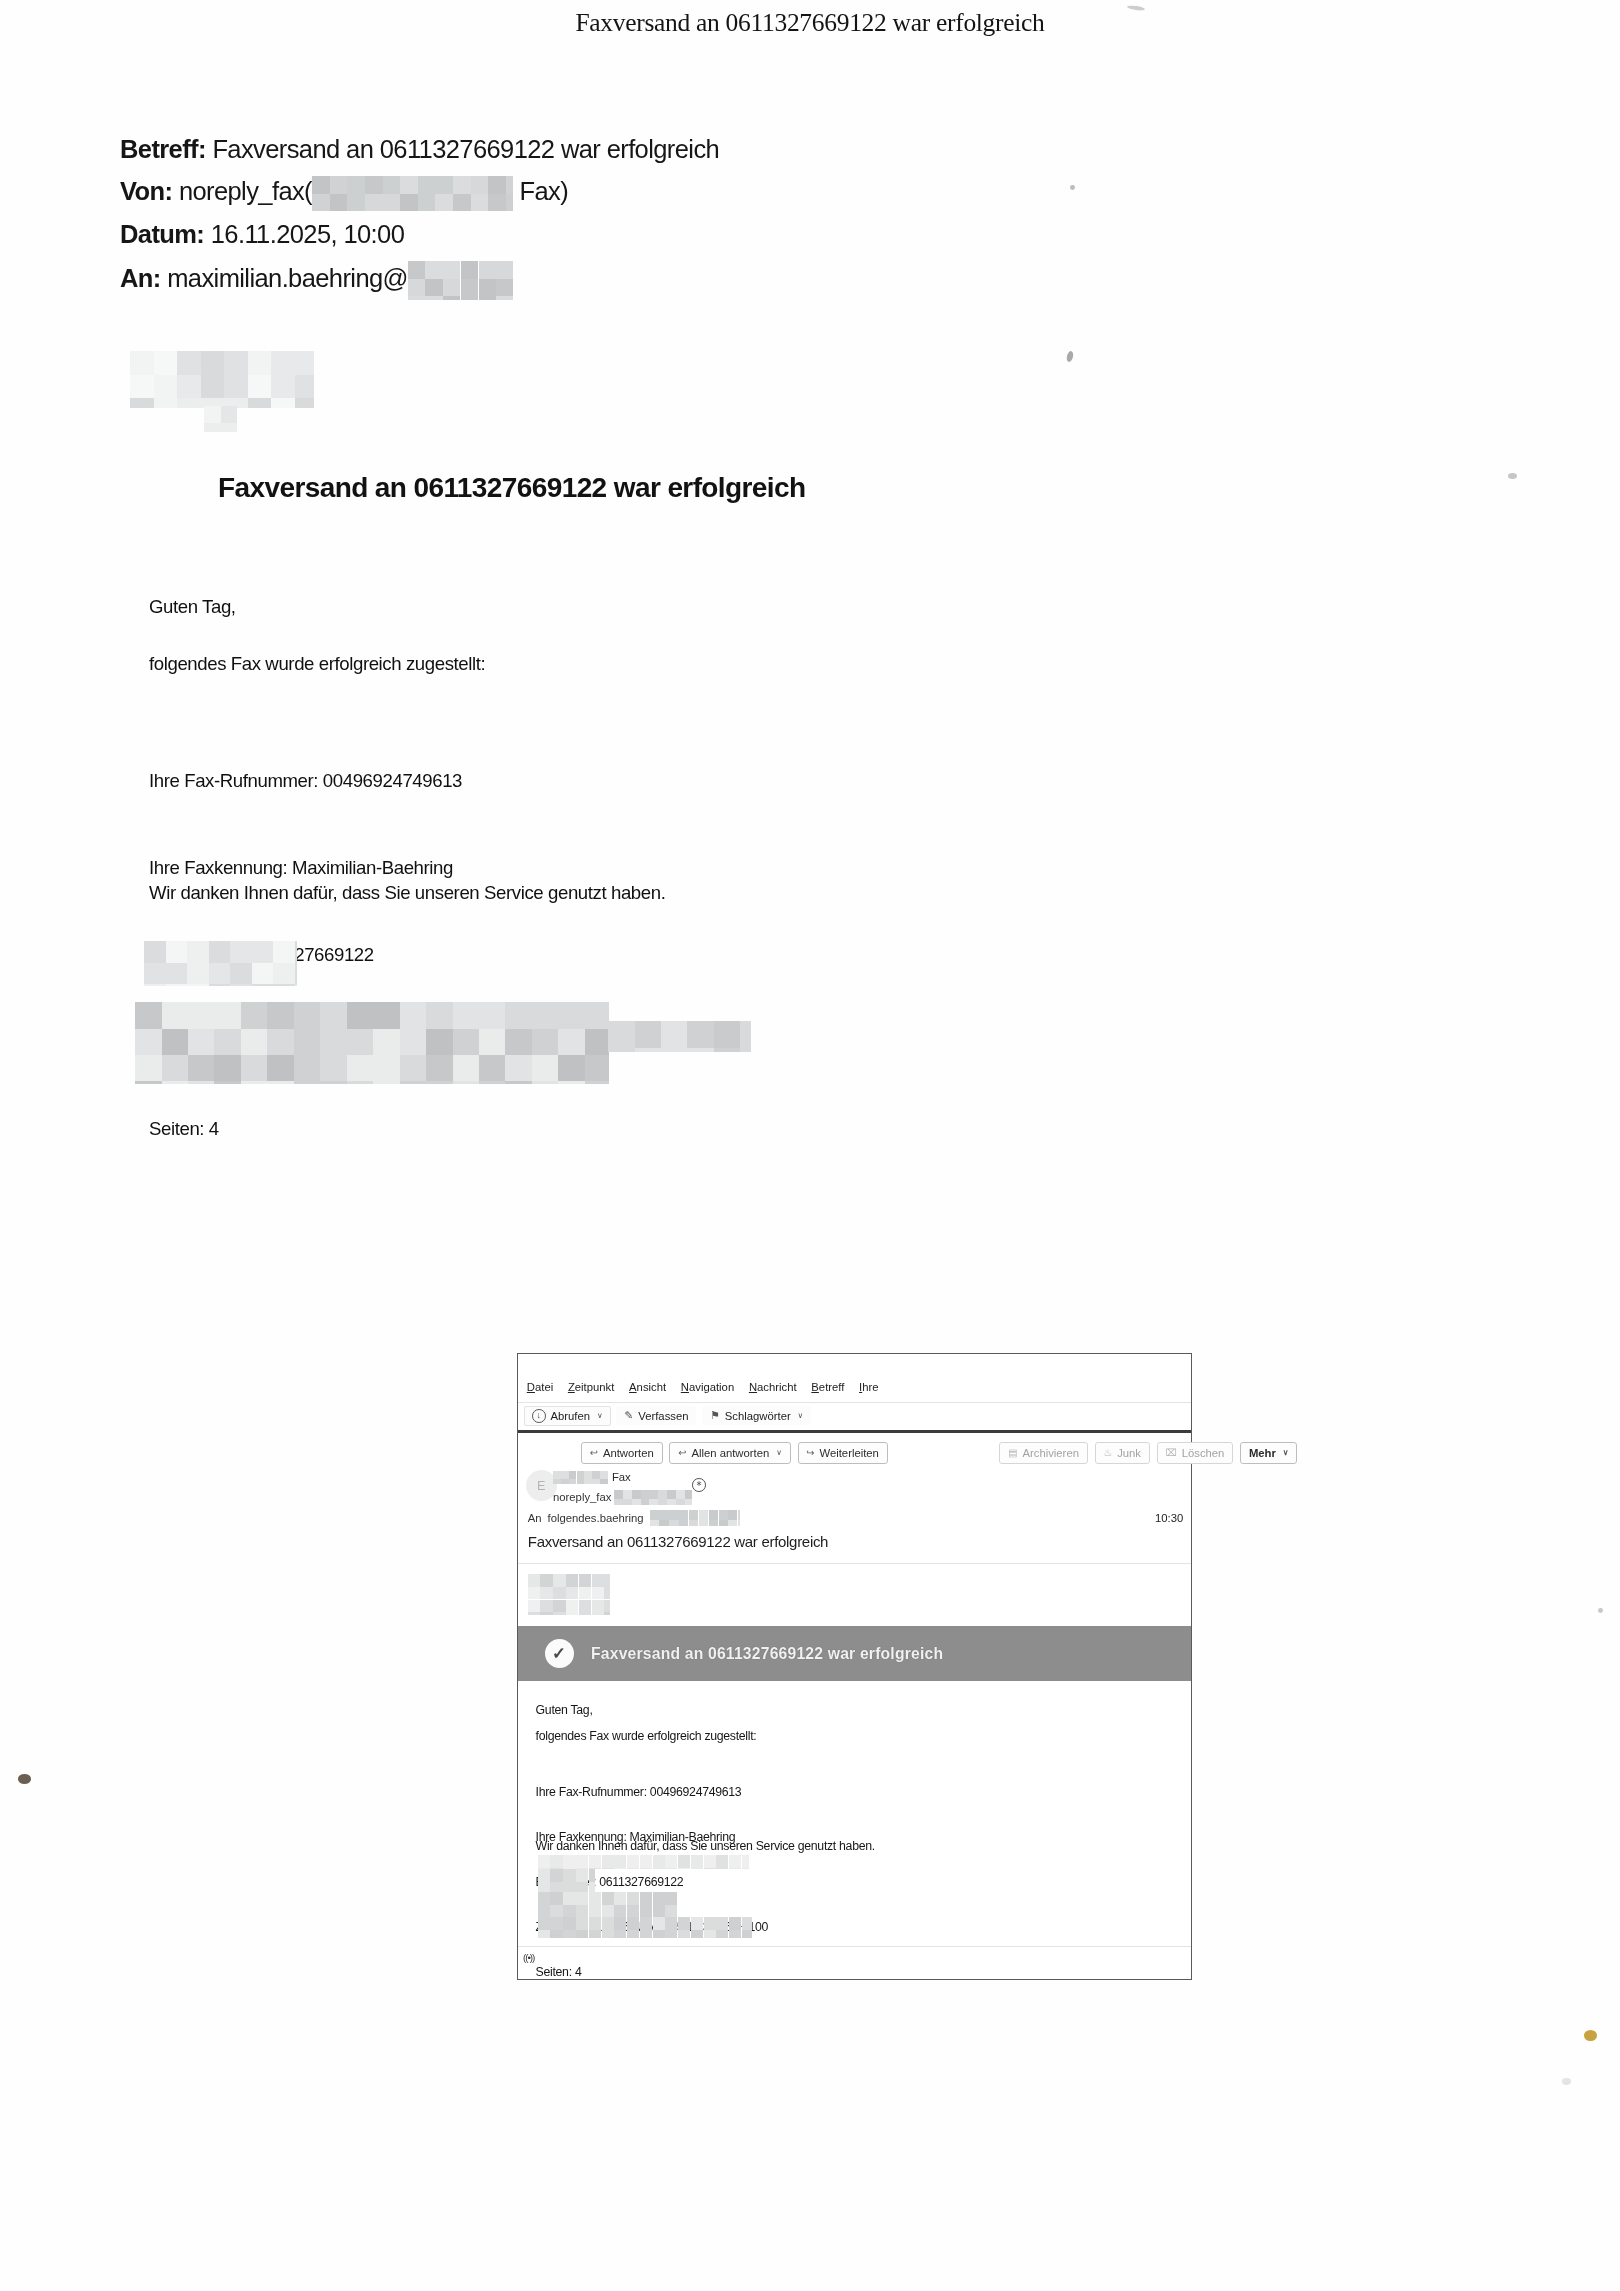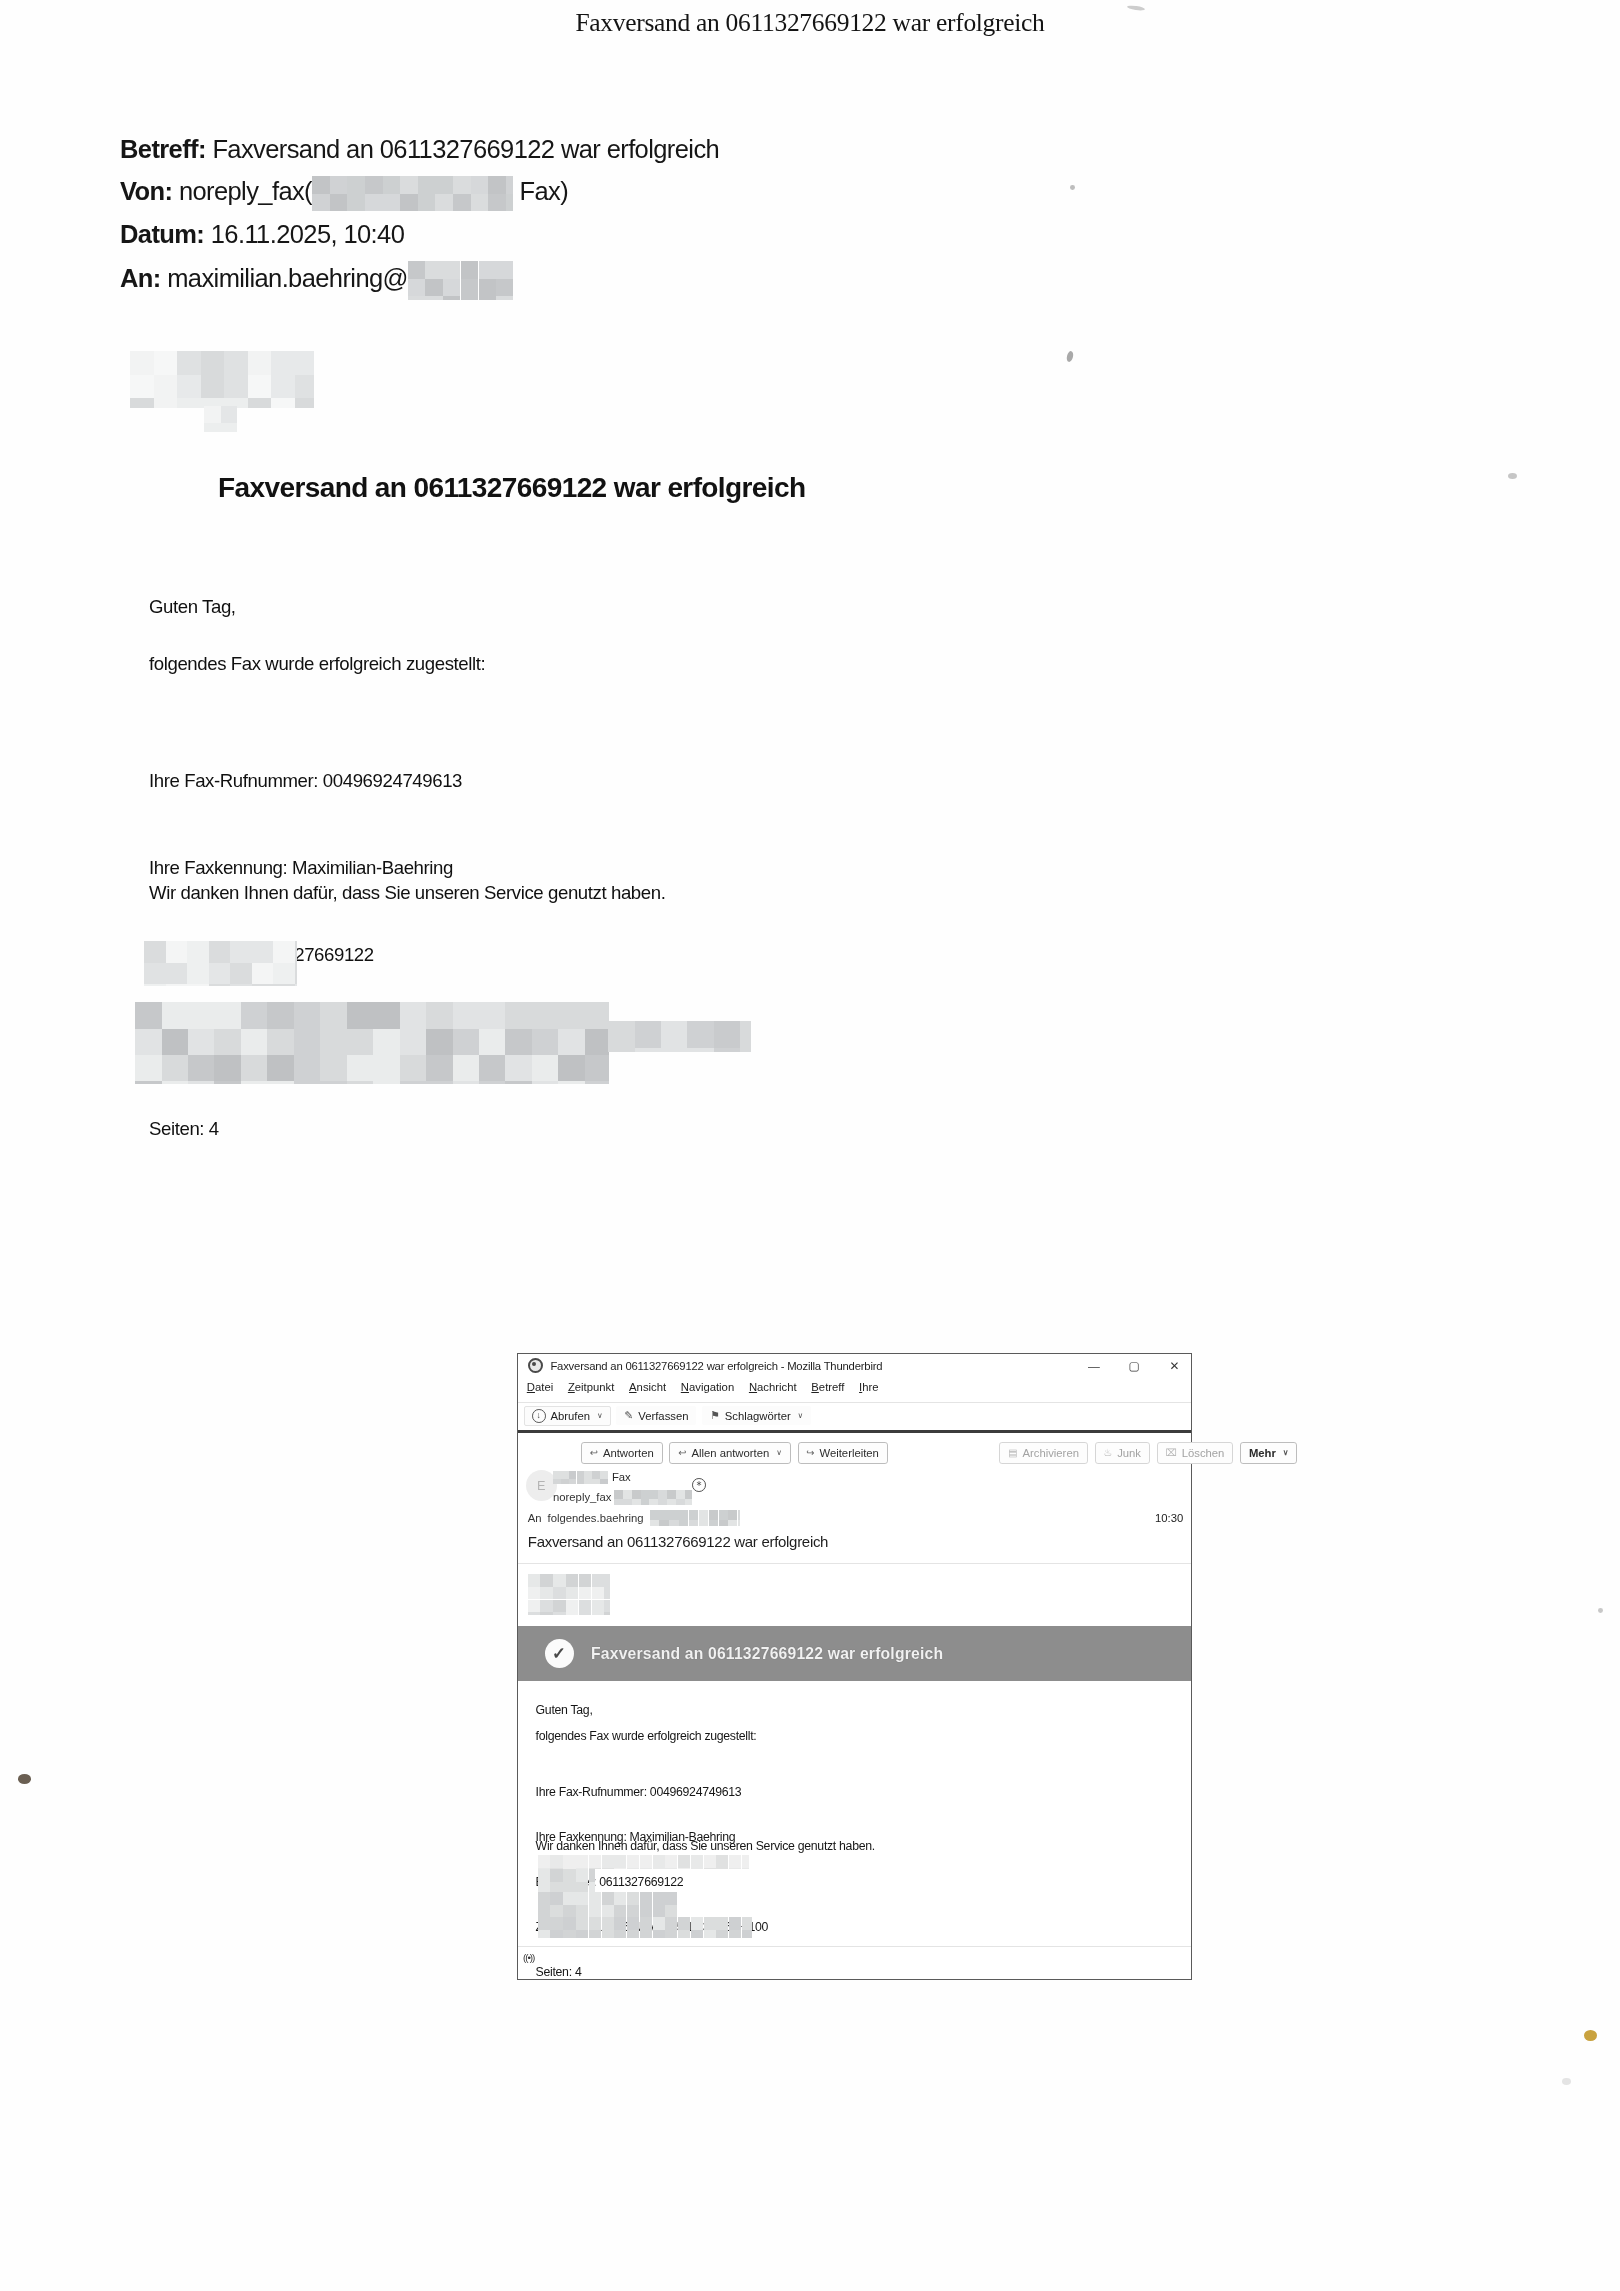--- a/index.html
+++ b/index.html
@@ -82,21 +82,21 @@
     <b>Betreff:</b>
     <span>Faxversand an 0611327669122 war erfolgreich</span>
   </div>
   <div class="hdr" style="top:176px">
     <b>Von:</b>
     <span>noreply_fax(</span><span class="mosaic" style="width:201px;height:35px"><i style="position:absolute;left:0px;top:0px;width:17.6px;height:17.6px;background:#c2c4c6"></i><i style="position:absolute;left:17.6px;top:0px;width:17.6px;height:17.6px;background:#d0d2d4"></i><i style="position:absolute;left:35px;top:0px;width:17.6px;height:17.6px;background:#cdd0d1"></i><i style="position:absolute;left:53px;top:0px;width:17.6px;height:17.6px;background:#c6c8ca"></i><i style="position:absolute;left:71px;top:0px;width:17.6px;height:17.6px;background:#cdd0d1"></i><i style="position:absolute;left:88px;top:0px;width:17.6px;height:17.6px;background:#dadcdd"></i><i style="position:absolute;left:106px;top:0px;width:17.6px;height:17.6px;background:#cdd0d1"></i><i style="position:absolute;left:123px;top:0px;width:17.6px;height:17.6px;background:#cdd0d1"></i><i style="position:absolute;left:141px;top:0px;width:17.6px;height:17.6px;background:#dadcdd"></i><i style="position:absolute;left:159px;top:0px;width:17.6px;height:17.6px;background:#d6d8da"></i><i style="position:absolute;left:176px;top:0px;width:17.6px;height:17.6px;background:#c2c4c6"></i><i style="position:absolute;left:194px;top:0px;width:17.6px;height:17.6px;background:#d0d2d4"></i><i style="position:absolute;left:0px;top:17.6px;width:17.6px;height:17.6px;background:#d0d2d4"></i><i style="position:absolute;left:17.6px;top:17.6px;width:17.6px;height:17.6px;background:#c2c4c6"></i><i style="position:absolute;left:35px;top:17.6px;width:17.6px;height:17.6px;background:#cdd0d1"></i><i style="position:absolute;left:53px;top:17.6px;width:17.6px;height:17.6px;background:#d6d8da"></i><i style="position:absolute;left:71px;top:17.6px;width:17.6px;height:17.6px;background:#d6d8da"></i><i style="position:absolute;left:88px;top:17.6px;width:17.6px;height:17.6px;background:#c2c4c6"></i><i style="position:absolute;left:106px;top:17.6px;width:17.6px;height:17.6px;background:#cdd0d1"></i><i style="position:absolute;left:123px;top:17.6px;width:17.6px;height:17.6px;background:#dadcdd"></i><i style="position:absolute;left:141px;top:17.6px;width:17.6px;height:17.6px;background:#c6c8ca"></i><i style="position:absolute;left:159px;top:17.6px;width:17.6px;height:17.6px;background:#dadcdd"></i><i style="position:absolute;left:176px;top:17.6px;width:17.6px;height:17.6px;background:#c6c8ca"></i><i style="position:absolute;left:194px;top:17.6px;width:17.6px;height:17.6px;background:#cdd0d1"></i></span>
     <span>Fax)</span>
   </div>
   <div class="hdr" style="top:220px">
     <b>Datum:</b>
-    <span>16.11.2025, 10:40</span>
+    <span>16.11.2025, 10:00</span>
   </div>
   <div class="hdr" style="top:261px">
     <b>An:</b>
     <span>maximilian.baehring@</span><span class="mosaic" style="width:106px;height:39px"><i style="position:absolute;left:0px;top:0px;width:17.6px;height:17.6px;background:#c6c8ca"></i><i style="position:absolute;left:17.6px;top:0px;width:17.6px;height:17.6px;background:#dadcdd"></i><i style="position:absolute;left:35px;top:0px;width:17.6px;height:17.6px;background:#dadcdd"></i><i style="position:absolute;left:53px;top:0px;width:17.6px;height:17.6px;background:#c2c4c6"></i><i style="position:absolute;left:71px;top:0px;width:17.6px;height:17.6px;background:#d6d8da"></i><i style="position:absolute;left:88px;top:0px;width:17.6px;height:17.6px;background:#d6d8da"></i><i style="position:absolute;left:0px;top:17.6px;width:17.6px;height:17.6px;background:#d6d8da"></i><i style="position:absolute;left:17.6px;top:17.6px;width:17.6px;height:17.6px;background:#c2c4c6"></i><i style="position:absolute;left:35px;top:17.6px;width:17.6px;height:17.6px;background:#d6d8da"></i><i style="position:absolute;left:53px;top:17.6px;width:17.6px;height:17.6px;background:#c6c8ca"></i><i style="position:absolute;left:71px;top:17.6px;width:17.6px;height:17.6px;background:#c2c4c6"></i><i style="position:absolute;left:88px;top:17.6px;width:17.6px;height:17.6px;background:#c6c8ca"></i><i style="position:absolute;left:0px;top:35px;width:17.6px;height:17.6px;background:#dadcdd"></i><i style="position:absolute;left:17.6px;top:35px;width:17.6px;height:17.6px;background:#dadcdd"></i><i style="position:absolute;left:35px;top:35px;width:17.6px;height:17.6px;background:#c2c4c6"></i><i style="position:absolute;left:53px;top:35px;width:17.6px;height:17.6px;background:#c6c8ca"></i><i style="position:absolute;left:71px;top:35px;width:17.6px;height:17.6px;background:#c2c4c6"></i><i style="position:absolute;left:88px;top:35px;width:17.6px;height:17.6px;background:#dadcdd"></i></span>
   </div>
 
   <span class="mosaic" style="position:absolute;left:130px;top:351px;width:184px;height:57px">
       <i style="position:absolute;left:0px;top:0px;width:23.5px;height:23.5px;background:#f2f3f3"></i>
       <i style="position:absolute;left:23.5px;top:0px;width:23.5px;height:23.5px;background:#f6f7f7"></i>
       <i style="position:absolute;left:47px;top:0px;width:23.5px;height:23.5px;background:#dfe1e2"></i>
@@ -252,29 +252,20 @@
       <i style="position:absolute;left:0px;top:26.5px;width:26.5px;height:26.5px;background:#d8dadb"></i>
       <i style="position:absolute;left:26.5px;top:26.5px;width:26.5px;height:26.5px;background:#e1e3e4"></i>
       <i style="position:absolute;left:53px;top:26.5px;width:26.5px;height:26.5px;background:#e1e3e4"></i>
       <i style="position:absolute;left:79px;top:26.5px;width:26.5px;height:26.5px;background:#e1e3e4"></i>
       <i style="position:absolute;left:106px;top:26.5px;width:26.5px;height:26.5px;background:#cfd1d3"></i>
       <i style="position:absolute;left:132px;top:26.5px;width:26.5px;height:26.5px;background:#d8dadb"></i>
     </span>
 
   <div class="tb">
 
-    <div class="tb-titlebar">
-      <span class="tb-appicon"></span>
-      <span class="tb-title">Faxversand an 0611327669122 war erfolgreich - Mozilla Thunderbird</span>
-      <span class="tb-ctrls">
-        <span>—</span>
-        <span>▢</span>
-        <span>✕</span>
-      </span>
-    </div>
 
     <div class="tb-menubar">
       <span class="mi">Datei</span>
       <span class="mi">Zeitpunkt</span>
       <span class="mi">Ansicht</span>
       <span class="mi">Navigation</span>
       <span class="mi">Nachricht</span>
       <span class="mi">Betreff</span>
       <span class="mi">Ihre</span>
     </div>

